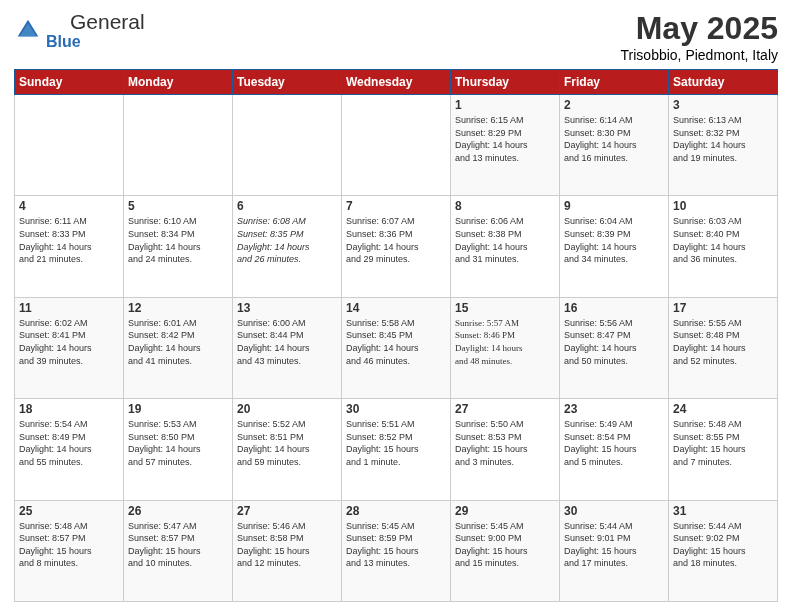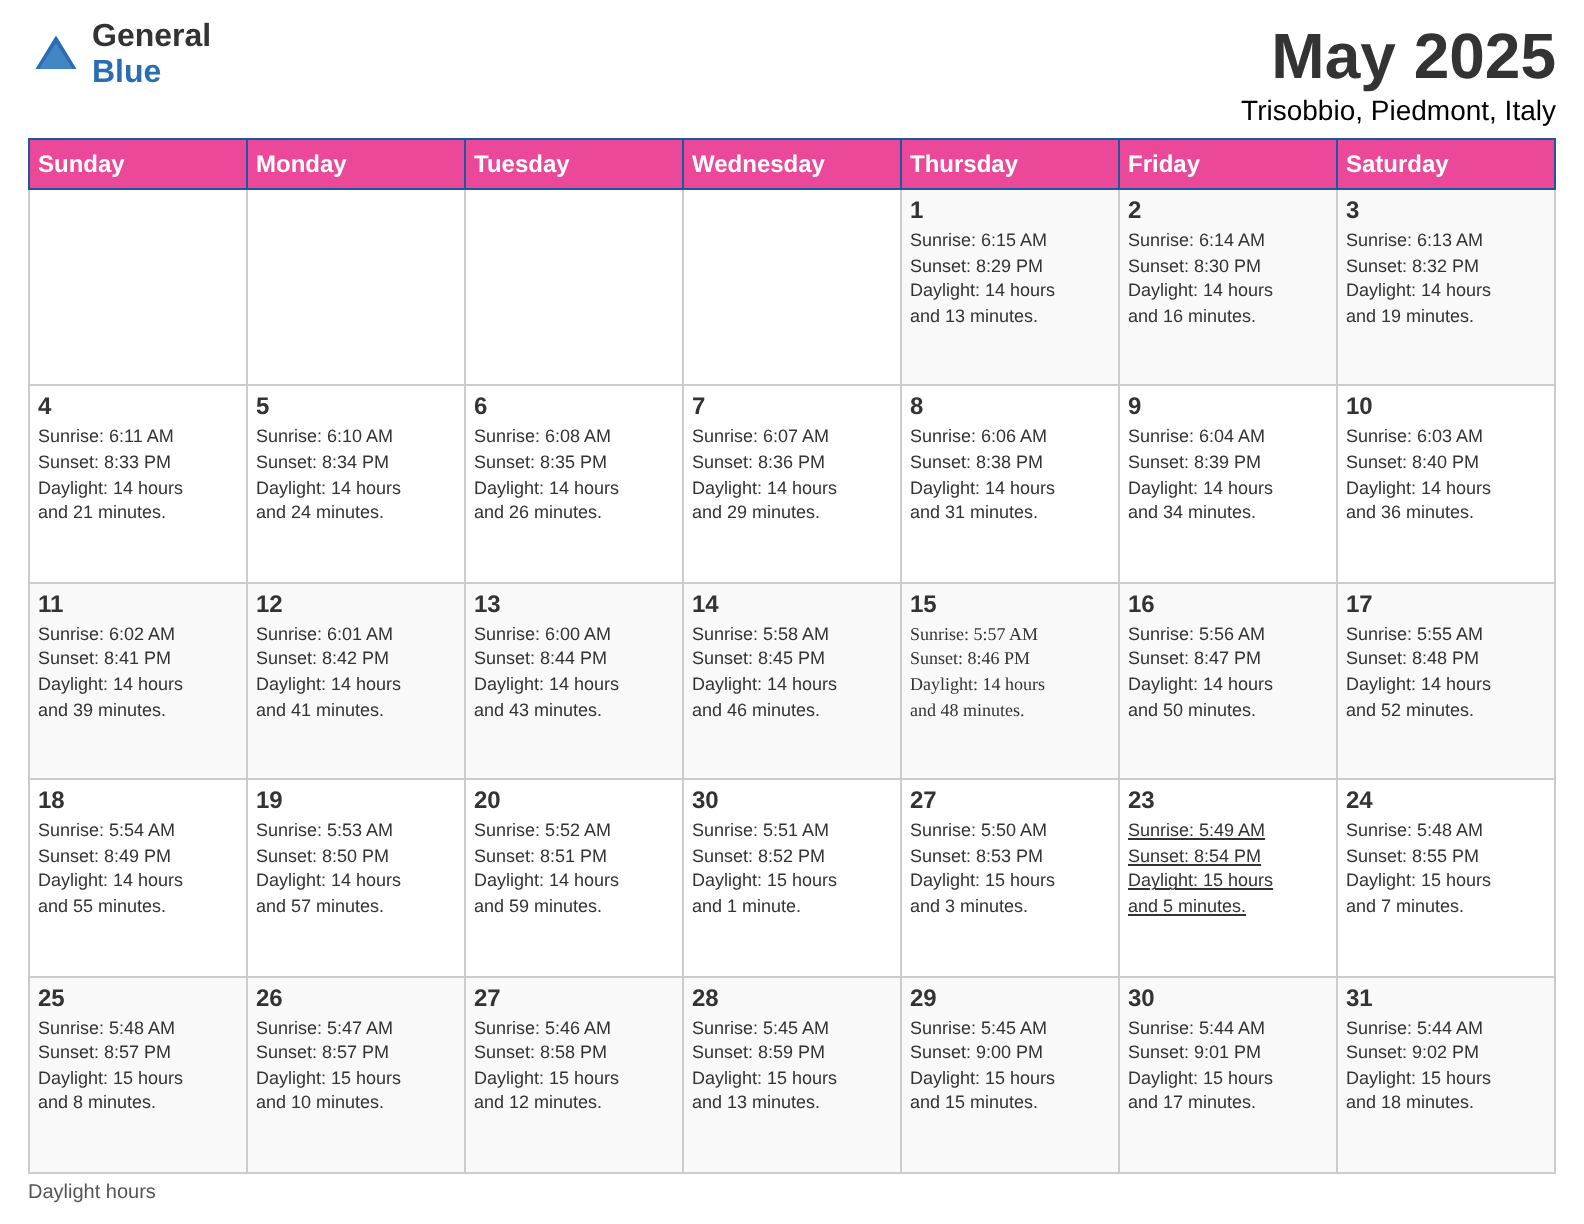--- a/index.html
+++ b/index.html
@@ -27,23 +27,24 @@
       display: flex;
       align-items: center;
       gap: 4px;
     }
     .logo-text {
       display: flex;
       flex-direction: column;
       line-height: 1.1;
     }
     .logo-general {
-      font-size: 16px;
-      font-weight: bold;
-      color: #333;
+      font-size: 21px;
+      font-weight: normal;
+      color: #333;
+      margin-left: 24px;
     }
     .logo-blue {
       font-size: 16px;
       font-weight: bold;
       color: #2a6db5;
     }
     .logo-icon {
       width: 28px;
       height: 28px;
     }
@@ -60,21 +61,21 @@
       color: #000000;
     }
     .calendar {
       flex: 1;
       border: 1px solid #ccc;
       border-collapse: collapse;
       width: 100%;
       table-layout: fixed;
     }
     .calendar thead tr {
-      background-color: #ec4899;
+      background-color: #b91c1c;
       border-radius: 11px;
     }
     .calendar thead th {
       color: white;
       font-size: 12px;
       font-weight: bold;
       padding: 5px 4px;
       text-align: left;
       border: 1px solid #1a5a9a;
     }
@@ -183,21 +184,21 @@
           </td>
           <td>
             <span class="day-number">5</span>
             <div class="day-info" style="white-space: pre-line;">Sunrise: 6:10 AM
 Sunset: 8:34 PM
 Daylight: 14 hours
 and 24 minutes.</div>
           </td>
           <td>
             <span class="day-number">6</span>
-            <div class="day-info" style="white-space: pre-line;">Sunrise: 6:08 AM
+            <div class="day-info" style="white-space: pre-line; font-style: italic;">Sunrise: 6:08 AM
 Sunset: 8:35 PM
 Daylight: 14 hours
 and 26 minutes.</div>
           </td>
           <td>
             <span class="day-number">7</span>
             <div class="day-info" style="white-space: pre-line;">Sunrise: 6:07 AM
 Sunset: 8:36 PM
 Daylight: 14 hours
 and 29 minutes.</div>
@@ -306,21 +307,21 @@
           </td>
           <td>
             <span class="day-number">27</span>
             <div class="day-info" style="white-space: pre-line;">Sunrise: 5:50 AM
 Sunset: 8:53 PM
 Daylight: 15 hours
 and 3 minutes.</div>
           </td>
           <td>
             <span class="day-number">23</span>
-            <div class="day-info" style="white-space: pre-line; text-decoration: underline;">Sunrise: 5:49 AM
+            <div class="day-info" style="white-space: pre-line;">Sunrise: 5:49 AM
 Sunset: 8:54 PM
 Daylight: 15 hours
 and 5 minutes.</div>
           </td>
           <td>
             <span class="day-number">24</span>
             <div class="day-info" style="white-space: pre-line;">Sunrise: 5:48 AM
 Sunset: 8:55 PM
 Daylight: 15 hours
 and 7 minutes.</div>
@@ -373,16 +374,13 @@
             <span class="day-number">31</span>
             <div class="day-info" style="white-space: pre-line;">Sunrise: 5:44 AM
 Sunset: 9:02 PM
 Daylight: 15 hours
 and 18 minutes.</div>
           </td>
         </tr>
       </tbody>
   </table>
 
-  <div class="footer">
-    <span>Daylight hours</span>
-  </div>
 </div>
 
 </body></html>

